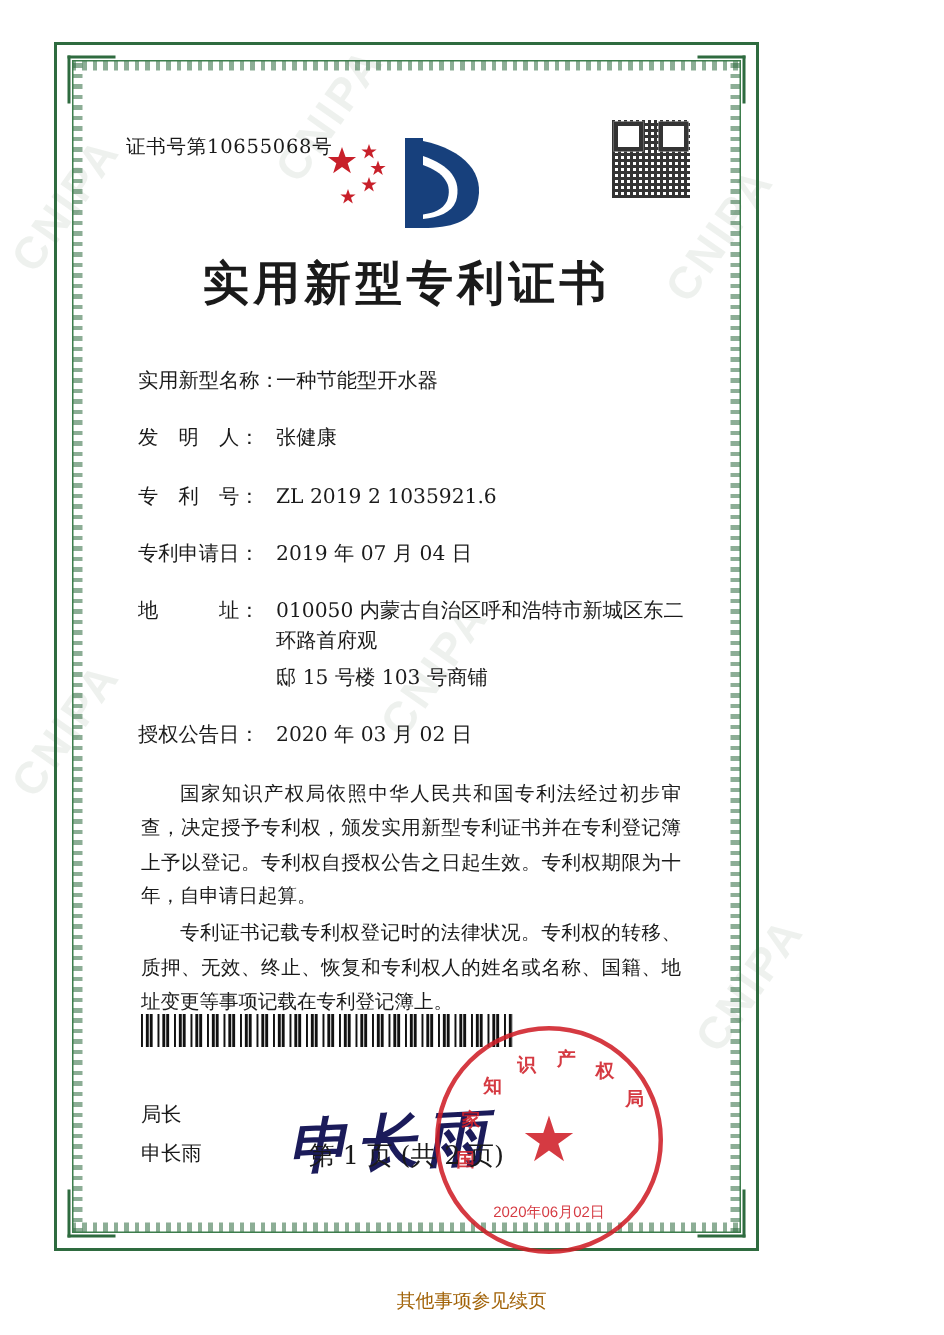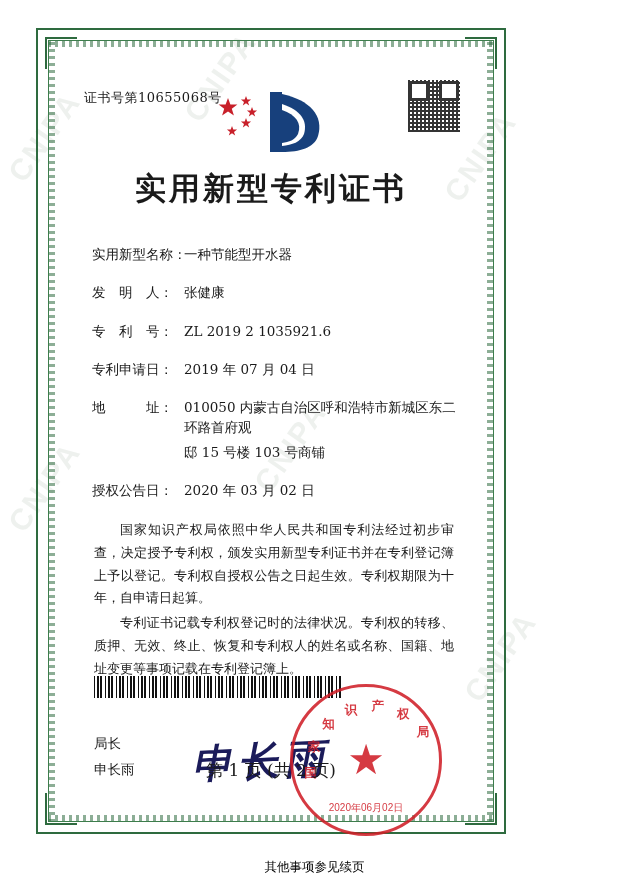--- a/index.html
+++ b/index.html
@@ -276,21 +276,21 @@
     text-align: center;
     font-size: 17px;
   }
   .footer-note {
     position: absolute;
     left: 0;
     right: 0;
     bottom: 14px;
     text-align: center;
     font-size: 12.5px;
-    color: #000000;
+    color: #a16207;
     z-index: 4;
   }
 </style>
 </head>
 <body>
 
 <div class="watermark-layer">
   <div class="wm" style="left:-6px; top:120px;">CNIPA</div>
   <div class="wm" style="left:170px; top:60px;">CNIPA</div>
   <div class="wm" style="left:430px; top:140px;">CNIPA</div>

